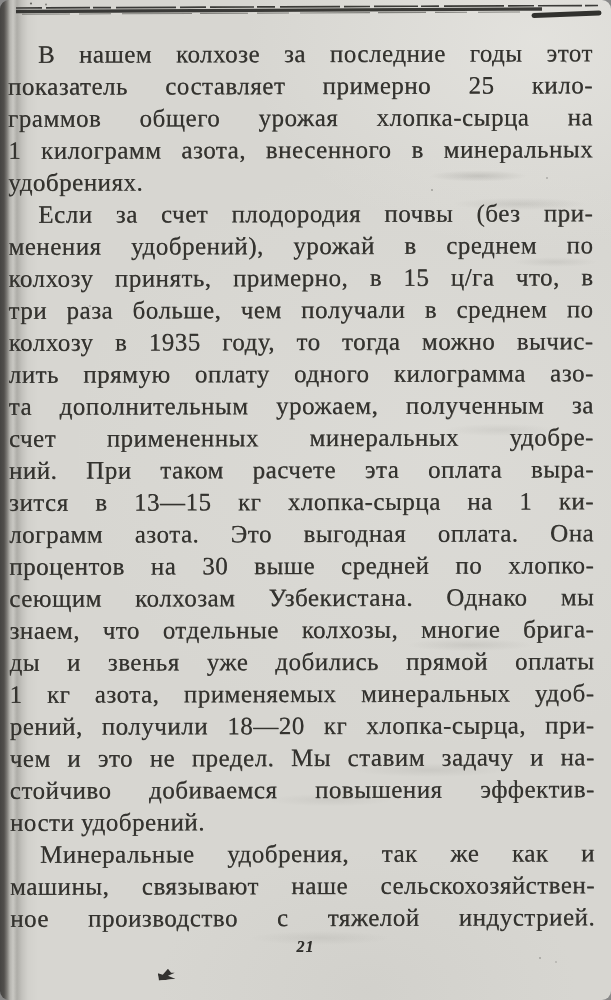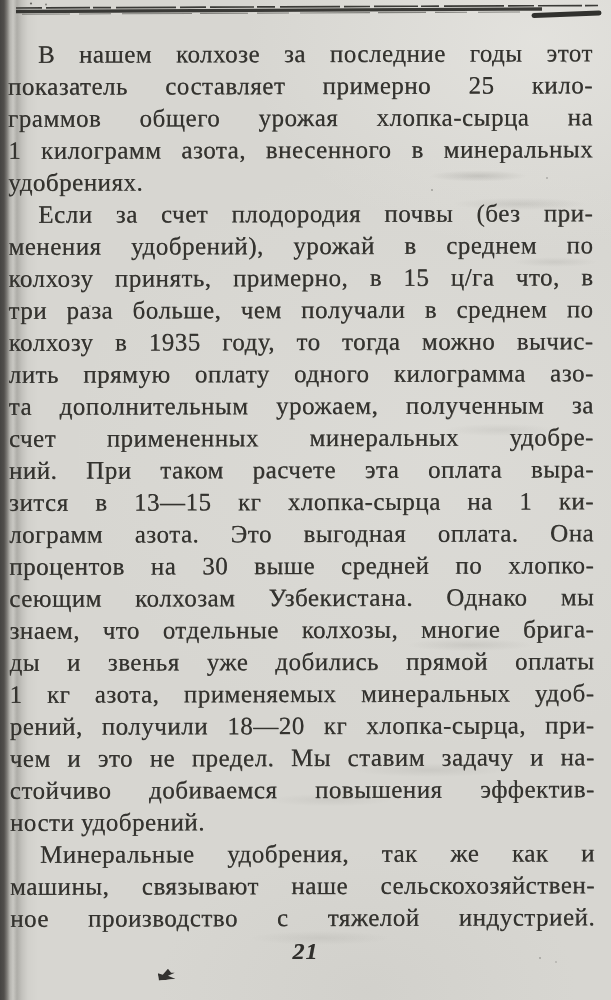--- a/index.html
+++ b/index.html
@@ -10,20 +10,21 @@
     overflow:hidden;
     font-family:"Liberation Serif", serif;
     background:
       radial-gradient(ellipse 420px 300px at 88% 4%, rgba(236,235,231,.55), rgba(236,235,231,0) 70%),
       radial-gradient(ellipse 520px 420px at 72% 45%, rgba(228,227,223,.35), rgba(228,227,223,0) 72%),
       radial-gradient(ellipse 300px 200px at 60% 99%, rgba(200,199,194,.35), rgba(200,199,194,0) 70%),
       linear-gradient(90deg,
         #454442 0px, #514f4c 4px, #7c7a76 7px,
         #b5b4af 10px, #c9c8c3 13px, #aeada8 17px,
         #c3c2bd 22px, #d2d1cc 28px, var(--paper,#d7d6d1) 38px, var(--paper,#d7d6d1) 100%);
+    border-radius: 9px;
   }
 
   
   .ghosting{
     position:absolute;inset:0;pointer-events:none;
     background:
       radial-gradient(ellipse 70px 8px  at 478px 176px, rgba(125,124,119,.25), rgba(125,124,119,0) 70%),
       radial-gradient(ellipse 95px 9px  at 520px 204px, rgba(125,124,119,.18), rgba(125,124,119,0) 70%),
       radial-gradient(ellipse 60px 7px  at 555px 262px, rgba(125,124,119,.14), rgba(125,124,119,0) 70%),
       radial-gradient(ellipse 80px 9px  at 500px 430px, rgba(125,124,119,.12), rgba(125,124,119,0) 70%),
@@ -64,21 +65,21 @@
     -moz-text-align-last:left;
     text-align-last:left;
   }
 
   .page-number{
     position:absolute;
     left:0; right:0; top:938px;
     text-align:center;
     font-style:italic;
     font-weight:600;
-    font-size:24px;
+    font-size:16px;
     letter-spacing:1px;
     color:#302f2c;
     text-shadow:.3px .3px .5px rgba(48,47,44,.6);
   }
 
   .ink-blot{
     position:absolute;
     left:158px; top:969px;
     width:17px; height:11px;
     background:#21201e;

